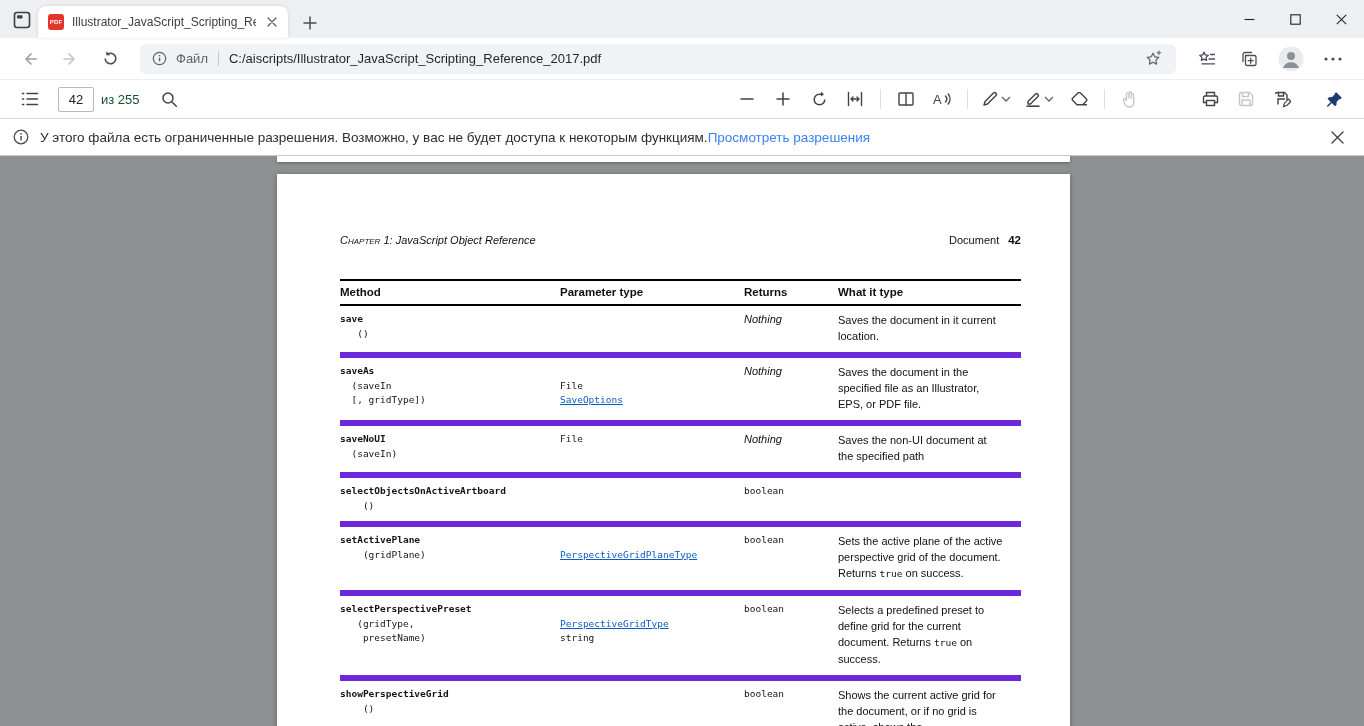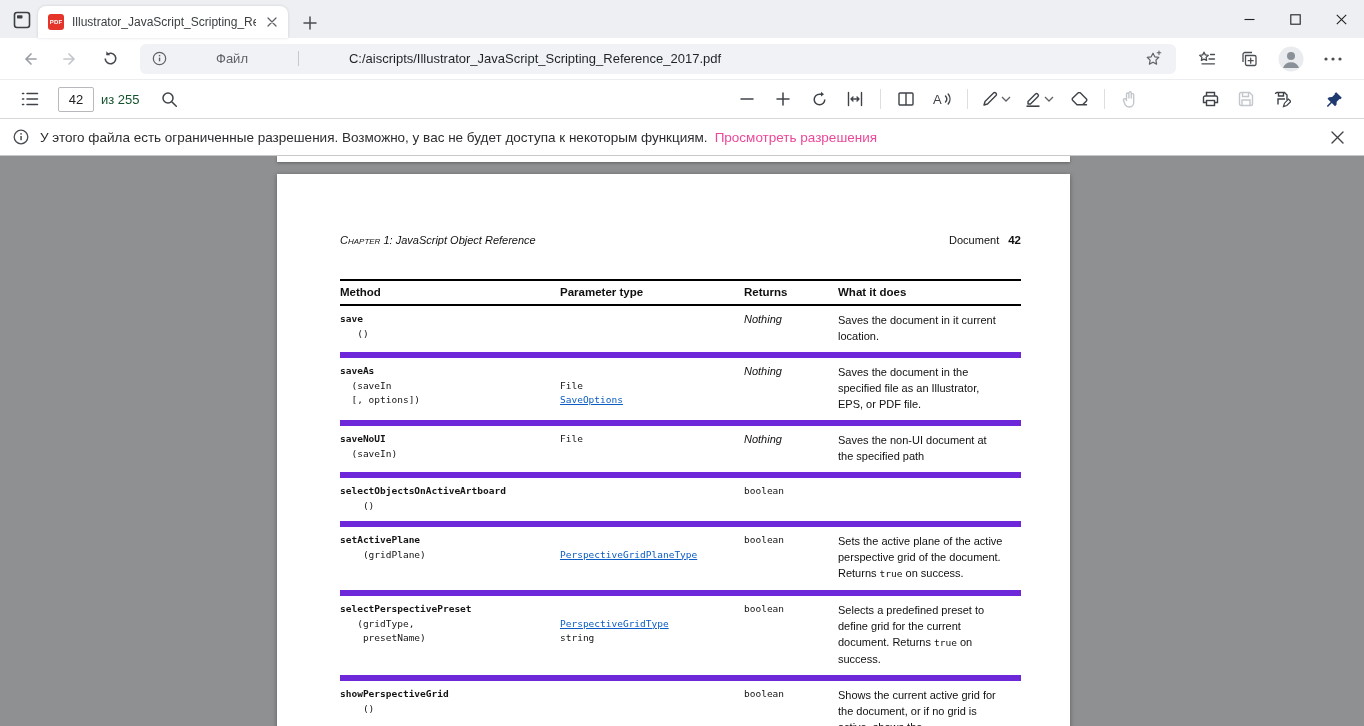--- a/index.html
+++ b/index.html
@@ -15,42 +15,42 @@
   .pdfic{width:16px;height:16px;background:#e5352b;border-radius:3px;color:#fff;font-size:6px;font-weight:bold;display:flex;align-items:center;justify-content:center;flex:none;letter-spacing:.2px;}
   .tab-title{flex:1;font-size:12px;color:#3c4043;white-space:nowrap;overflow:hidden;margin:0 6px 0 8px;}
   .tab-close{width:20px;height:20px;border-radius:4px;display:flex;align-items:center;justify-content:center;flex:none;}
   .newtab{position:absolute;left:298px;top:11px;width:24px;height:24px;display:flex;align-items:center;justify-content:center;}
   .win-controls{position:absolute;right:0;top:0;height:100%;display:flex;}
   .wbtn{width:46px;height:100%;display:flex;align-items:center;justify-content:center;}
 
   
   .addressbar{height:42px;background:#fff;display:flex;align-items:center;padding:0 10px;border-bottom:1px solid #ecedef;flex:none;}
   .navbtn{width:34px;height:34px;border-radius:50%;display:flex;align-items:center;justify-content:center;flex:none;margin:0 3px;}
-  .urlpill{flex:1;height:30px;background:#f0f2f5;border-radius:6px;display:flex;align-items:center;padding:0 10px 0 12px;margin:0 10px;min-width:0;gap:40px;}
+  .urlpill{flex:1;height:30px;background:#f0f2f5;border-radius:6px;display:flex;align-items:center;padding:0 10px 0 12px;margin:0 10px;min-width:0;}
   .url-scheme{color:#5f6368;font-size:13px;margin-left:9px;flex:none;}
   .url-divider{width:1px;height:15px;background:#c6c8cb;margin:0 10px;flex:none;}
   .url-text{color:#1f2328;font-size:13px;white-space:nowrap;overflow:hidden;flex:1;}
   .pill-btn{width:26px;height:26px;display:flex;align-items:center;justify-content:center;flex:none;}
   .bar-btn{width:34px;height:34px;display:flex;align-items:center;justify-content:center;flex:none;margin:0 4px;}
 
   
   .pdfbar{height:39px;background:#fff;border-bottom:1px solid #d6d8da;display:flex;align-items:center;padding:0 12px;flex:none;}
   .tbtn{height:30px;min-width:30px;display:flex;align-items:center;justify-content:center;border-radius:3px;margin:0 3px;}
   .tbtn.with-chev{padding:0 4px;gap:3px;}
   .page-box{width:36px;height:25px;border:1px solid #b7b9bc;border-radius:2px;text-align:center;font-size:13px;color:#222;margin:0 7px 0 10px;outline:none;}
   .page-total{font-size:13px;color:#14532d;margin-right:12px;white-space:nowrap;}
   .vsep{width:1px;height:20px;background:#dcdee0;margin:0 7px;flex:none;}
   .flex-sp{flex:1;}
   .gap50{width:44px;flex:none;}
   .gap16{width:16px;flex:none;}
 
   
   .notif{height:37px;background:#fff;border-bottom:1px solid #c6c8ca;display:flex;align-items:center;padding:0 13px;font-size:13.5px;color:#2b2d30;flex:none;}
   .notif-msg{margin-left:11px;}
-  .notif-link{color:#ec4899;margin-left:7px;text-decoration:none;font-size:13.5px;}
+  .notif-link{color:#3b82f6;text-decoration:none;font-size:13.5px;}
   .notif-close{margin-left:auto;width:28px;height:28px;display:flex;align-items:center;justify-content:center;}
 
   
   .content{flex:1;background:#8e9092;position:relative;overflow:hidden;}
   .page-partial{position:absolute;left:277px;top:0;width:793px;height:6px;background:#fff;box-shadow:0 1px 3px rgba(0,0,0,.32);}
   .pdf-page{position:absolute;left:277px;top:18px;width:793px;height:1100px;background:#fff;box-shadow:0 1px 5px rgba(0,0,0,.35);}
   .run-head{position:absolute;left:63px;top:60px;width:681px;display:flex;justify-content:space-between;align-items:baseline;color:#101010;}
   .rh-left{font-style:italic;font-size:11px;}
   .rh-left .sc{font-variant:small-caps;}
   .rh-right{font-size:11px;}
@@ -308,37 +308,37 @@
     <div class="pdf-page">
       <div class="run-head">
         <span class="rh-left"><span class="sc">Chapter</span><span> 1: JavaScript Object Reference</span></span>
         <span class="rh-right"><span>Document</span><b>42</b></span>
       </div>
       <div class="doc-table">
         <div class="thead">
             <div>Method</div>
             <div>Parameter type</div>
             <div>Returns</div>
-            <div>What it does</div>
+            <div>What it type</div>
           </div>
         <div>
             <div class="trow">
               <div>
                 <div class="mono-line m-name">save</div>
                 <div class="mono-line">   ()</div>
               </div>
               <div></div>
               <div class="ret-sans">Nothing</div>
               <div class="desc"><span>Saves the document in it current location.</span></div>
             </div>
             <div class="trow">
               <div>
                 <div class="mono-line m-name">saveAs</div>
                 <div class="mono-line">  (saveIn</div>
-                <div class="mono-line">  [, options])</div>
+                <div class="mono-line">  [, gridType])</div>
               </div>
               <div>
                 <div class="mono-line">&nbsp;</div>
                 <div class="mono-line">File</div>
                 <div class="mono-line"><a href="#" class="doclink">SaveOptions</a></div>
               </div>
               <div class="ret-sans">Nothing</div>
               <div class="desc"><span>Saves the document in the specified file as an Illustrator, EPS, or PDF file.</span></div>
             </div>
             <div class="trow">

